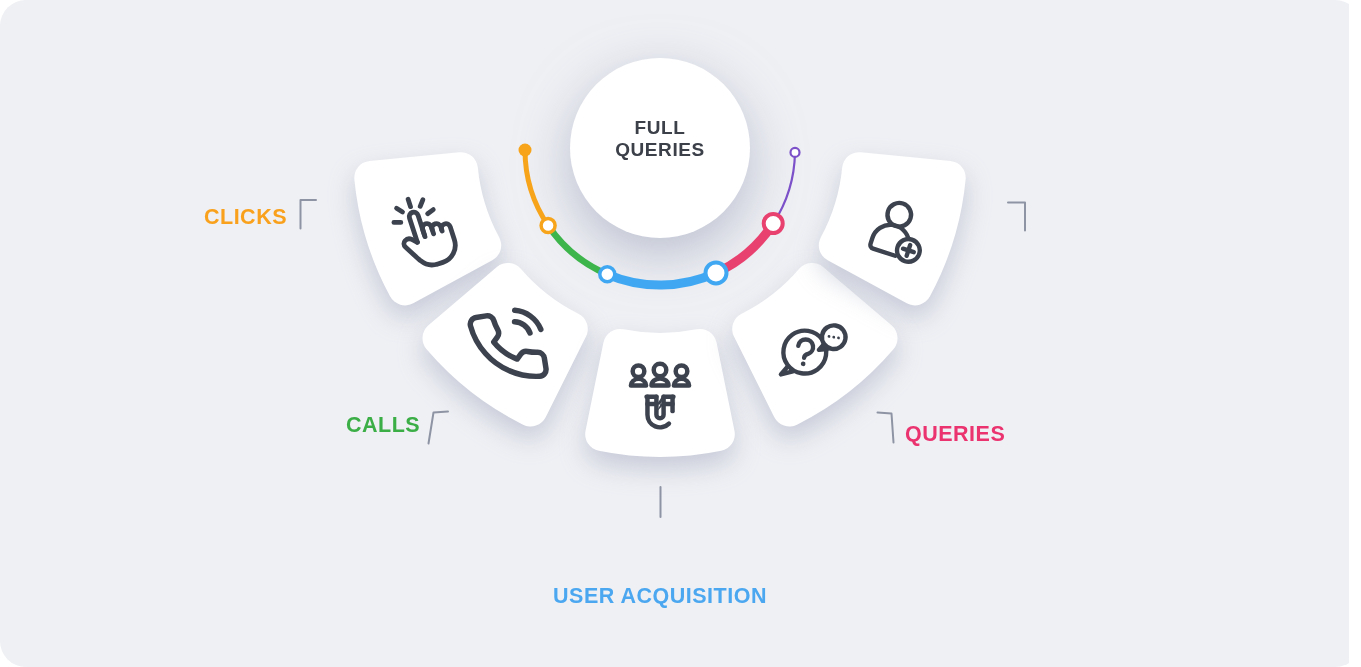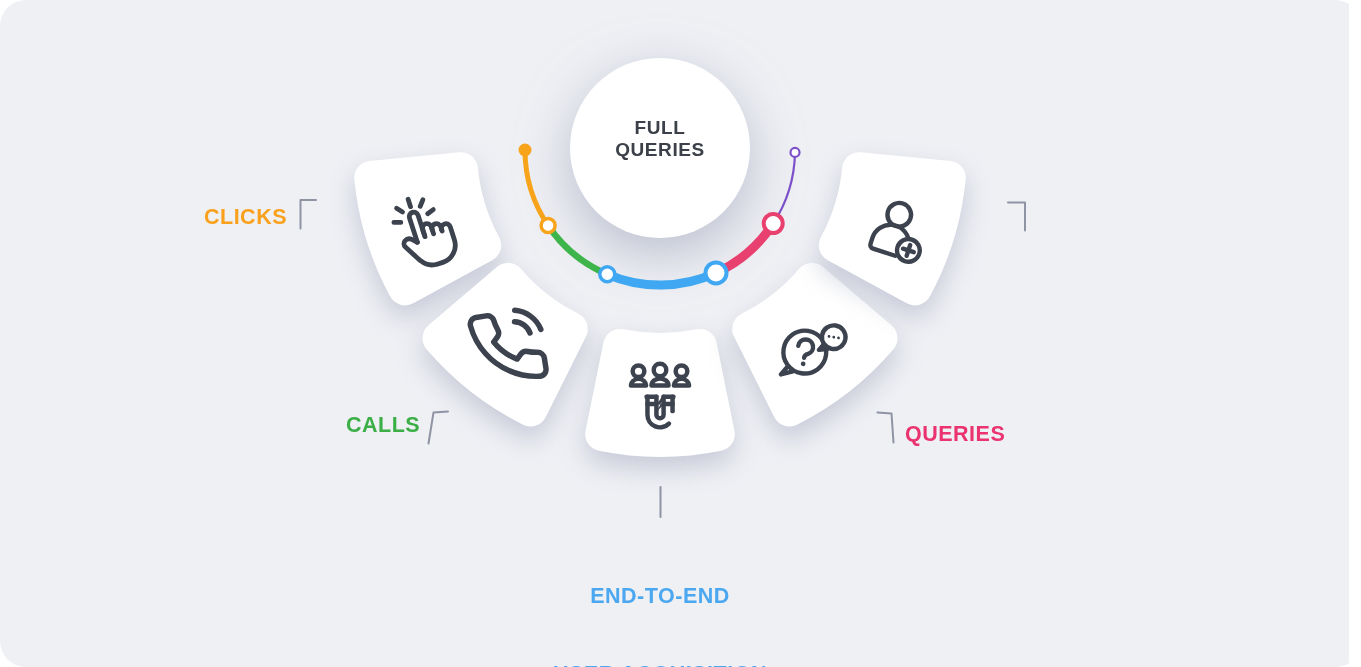--- a/index.html
+++ b/index.html
@@ -130,17 +130,16 @@
   </svg>
 
   <div class="hub-title">
     <div>FULL</div>
     <div>QUERIES</div>
   </div>
 
   <div class="label lbl-clicks">CLICKS</div>
   <div class="label lbl-calls">CALLS</div>
   <div class="label lbl-endtoend">
-    <div>END-TO-END</div>
     <div>USER ACQUISITION</div>
   </div>
   <div class="label lbl-queries">QUERIES</div>
 </div>
 
 </body></html>

